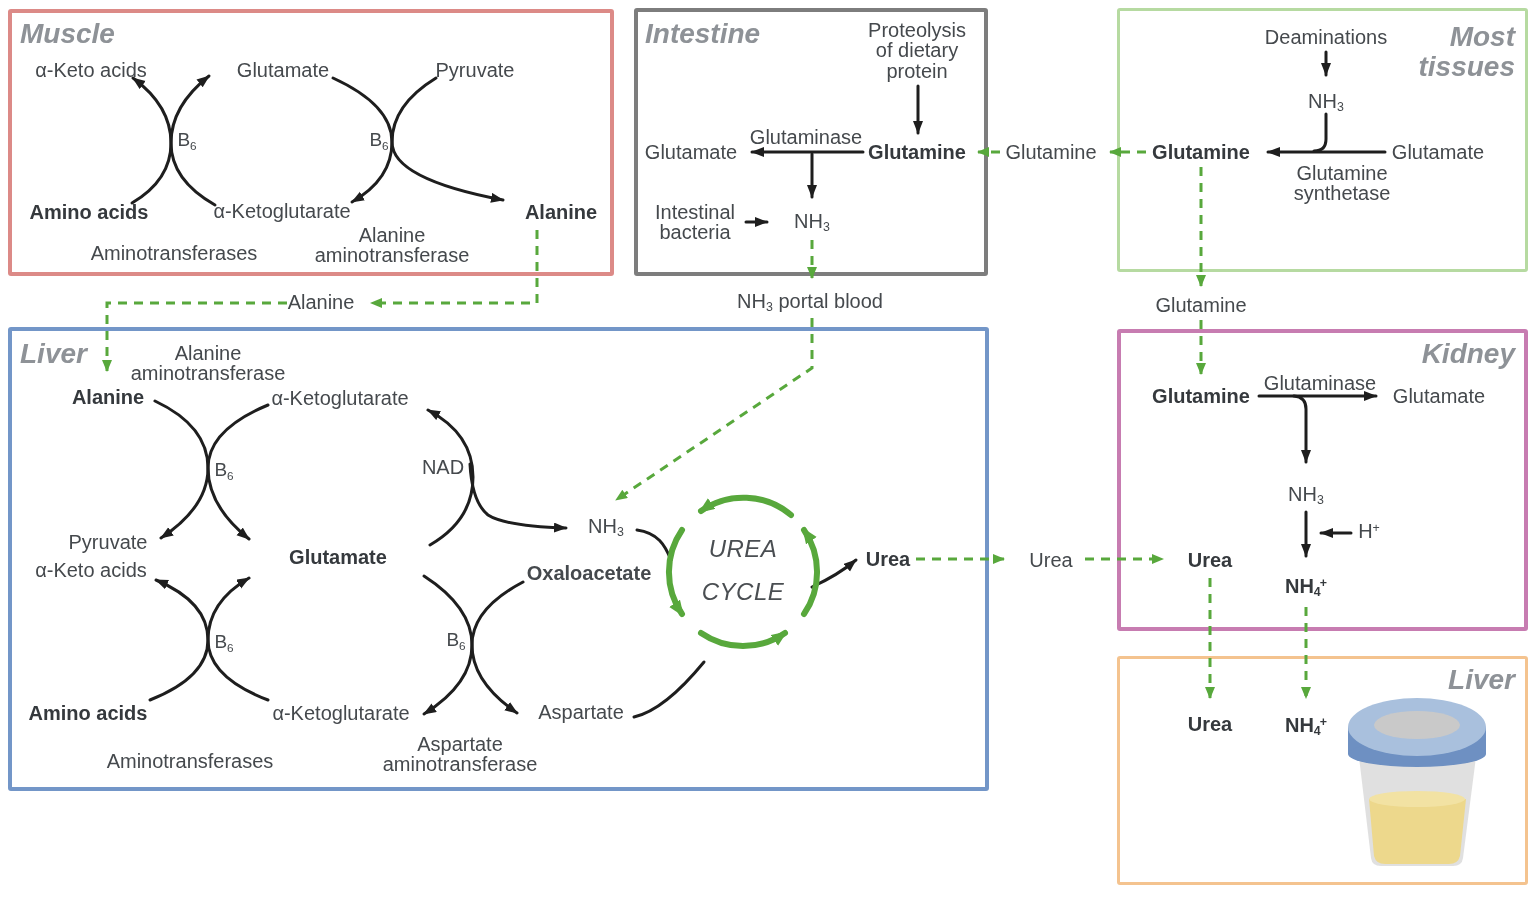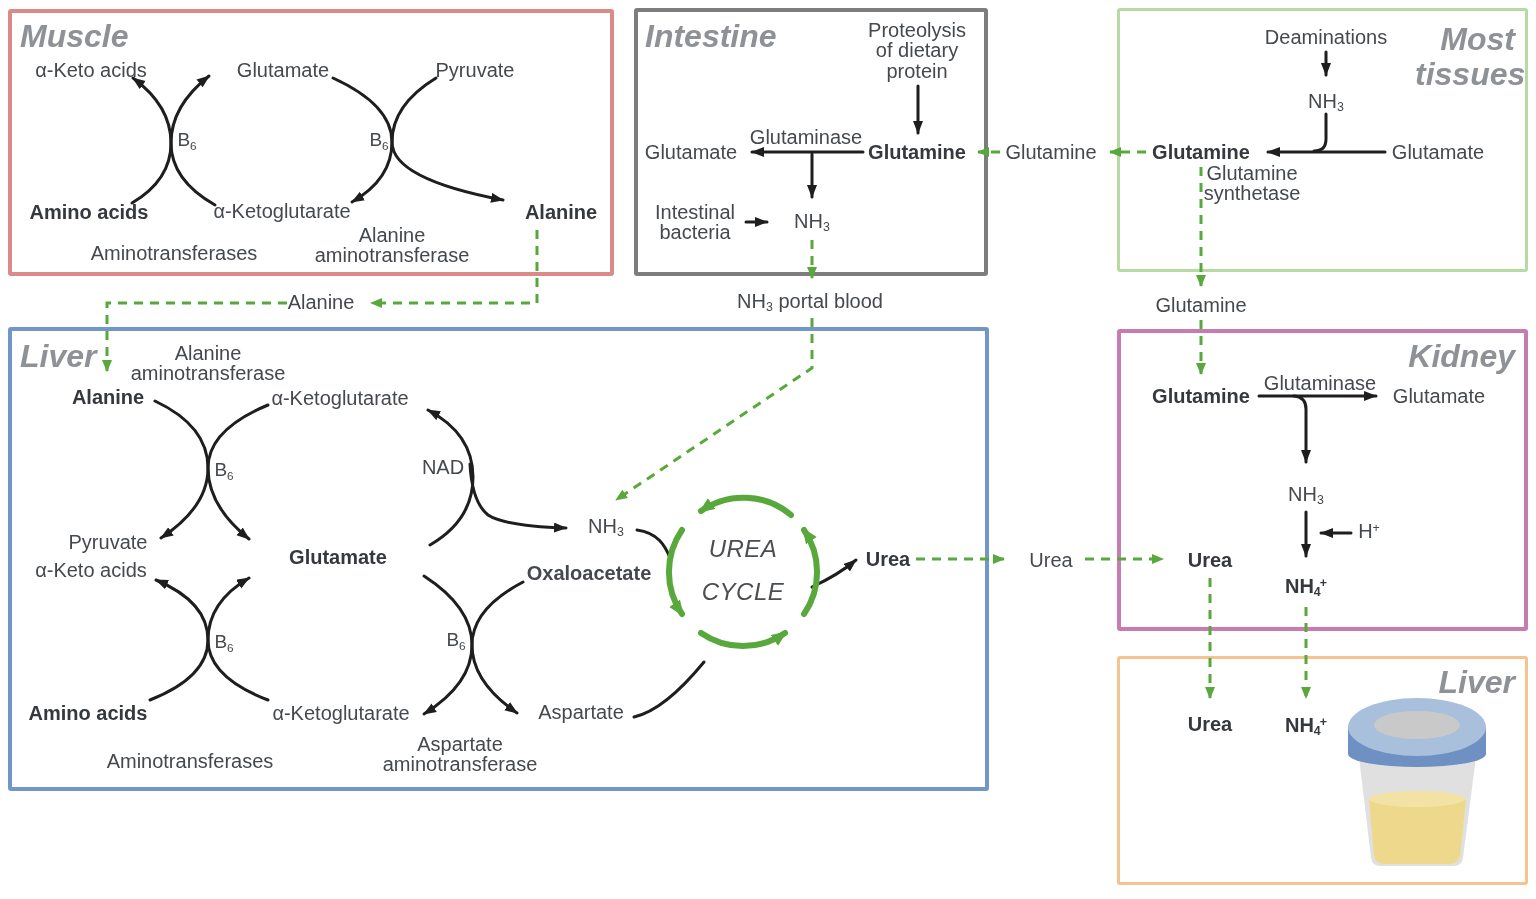--- a/index.html
+++ b/index.html
@@ -11,21 +11,21 @@
   #box-most{left:1117px;top:8px;width:411px;height:264px;border:3px solid #B6DAA1;}
   #box-liver{left:8px;top:327px;width:981px;height:464px;border:4px solid #7396C8;}
   #box-kidney{left:1117px;top:329px;width:411px;height:302px;border:4px solid #C77CB1;}
   #box-urine{left:1117px;top:656px;width:411px;height:229px;border:3px solid #F4C38F;}
   svg.art{position:absolute;left:0;top:0;pointer-events:none;}
   .lbl{position:absolute;transform:translate(-50%,-50%);font-size:20px;line-height:1.0;
        white-space:nowrap;color:#45494D;}
   .b{font-weight:bold;color:#35393D;}
   .i{}
   .wrap{white-space:normal;text-align:center;line-height:1.02;}
-  .title{position:absolute;font-size:32px;font-style:italic;font-weight:600;color:#8E9297;
+  .title{position:absolute;font-size:28px;font-style:italic;font-weight:600;color:#8E9297;
          white-space:nowrap;}
   .title2{white-space:normal;text-align:right;line-height:1.08;}
   .gdh{position:absolute;font-size:20px;font-style:italic;line-height:1.02;width:170px;}
   .cycle{font-style:italic;font-size:24px;letter-spacing:0.5px;line-height:1.78;color:#4A4E52;width:110px;}
   .b6{font-size:19px;}
   .sb{font-size:0.62em;vertical-align:-0.28em;}
   .sp{font-size:0.62em;vertical-align:0.5em;}
   .sp2{font-size:0.62em;vertical-align:0.5em;margin-left:-1px;}
 </style>
 </head>
@@ -143,21 +143,21 @@
   <div class="lbl" style="left:691px;top:152px;">Glutamate</div>
   <div class="lbl b" style="left:917px;top:152px;">Glutamine</div>
   <div class="lbl i wrap" style="left:695px;top:222px;width:105px;">Intestinal bacteria</div>
   <div class="lbl" style="left:812px;top:222px;"><span>NH</span><span class="sb">3</span></div>
 
   <div class="title title2" style="right:21px;top:22px;width:100px;">Most tissues</div>
   <div class="lbl i" style="left:1326px;top:37px;">Deaminations</div>
   <div class="lbl" style="left:1326px;top:102px;"><span>NH</span><span class="sb">3</span></div>
   <div class="lbl b" style="left:1201px;top:152px;">Glutamine</div>
   <div class="lbl" style="left:1438px;top:152px;">Glutamate</div>
-  <div class="lbl i wrap" style="left:1252px;top:183px;width:130px;">Glutamine synthetase</div>
+  <div class="lbl i wrap" style="left:1342px;top:183px;width:130px;">Glutamine synthetase</div>
 
   <div class="title" style="left:20px;top:338px;">Liver</div>
   <div class="lbl i wrap" style="left:208px;top:363px;width:170px;">Alanine aminotransferase</div>
   <div class="lbl b" style="left:108px;top:397px;">Alanine</div>
   <div class="lbl" style="left:340px;top:398px;">α-Ketoglutarate</div>
   <div class="lbl" style="left:443px;top:467px;">NAD</div>
   <div class="lbl b6" style="left:224px;top:471px;"><span>B</span><span class="sb">6</span></div>
   <div class="lbl" style="left:108px;top:542px;">Pyruvate</div>
   <div class="lbl" style="left:91px;top:570px;">α-Keto acids</div>
   <div class="lbl b" style="left:338px;top:557px;">Glutamate</div>

